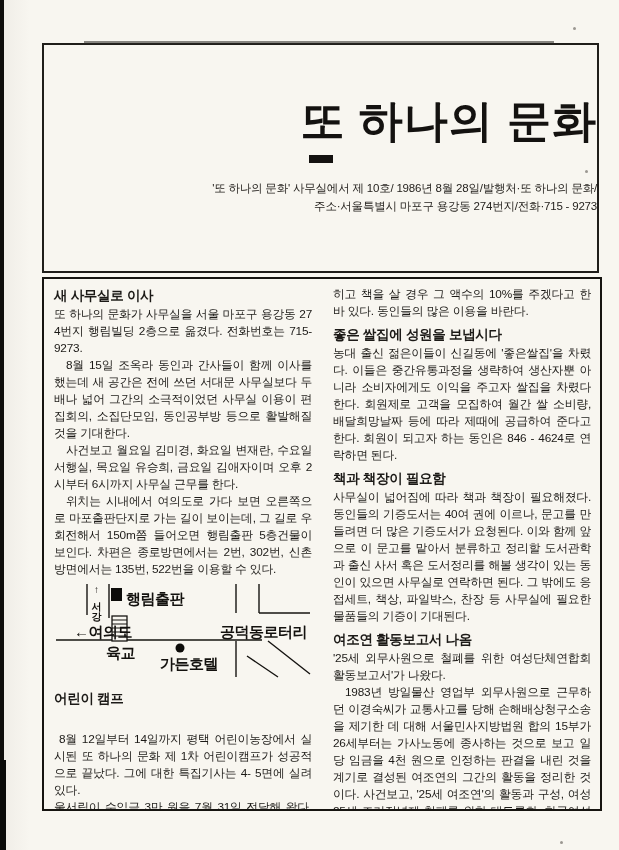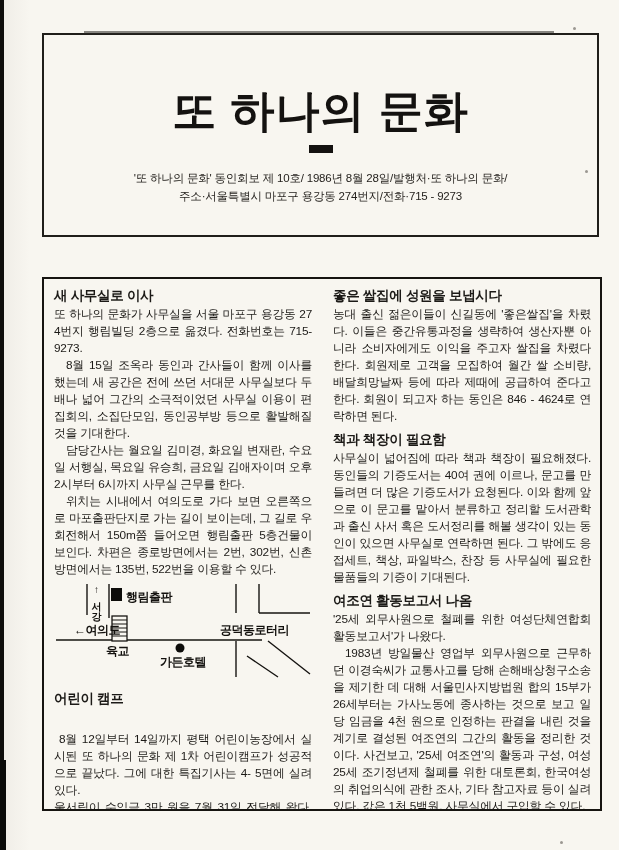--- a/index.html
+++ b/index.html
@@ -8,22 +8,22 @@
     position:relative; width:619px; height:850px; overflow:hidden;
     background:linear-gradient(90deg,#efece6 0px,#f8f6f0 30px,#f8f6f0 100%);
     font-family:"Liberation Sans", sans-serif; color:#1c1a17;
   }
   .scan-edge { position:absolute; left:0; top:0; width:4px; height:850px; background:#0e0d0b; }
   .scan-edge::after { content:""; position:absolute; left:0; top:760px; width:6px; height:90px; background:#0b0a09; }
   .speck { position:absolute; border-radius:50%; background:#5e5а54; background:#6a665f; opacity:.65; }
 
   
   .masthead {
-    position:absolute; left:42px; top:33px; width:557px; height:204px;
-    border:2px solid #201e1a; box-sizing:border-box; text-align:center;
+    position:absolute; left:42px; top:43px; width:557px; height:230px;
+    border:2px solid #201e1a; box-sizing:border-box; text-align:right;
   }
   .masthead::before { content:""; position:absolute; left:40px; top:-4px; width:470px; height:3px; background:#2a2824; opacity:.55; }
   .title { margin:52px 0 0; font-size:44px; font-weight:900; letter-spacing:1px; line-height:1.1; color:#141210; }
   .dash { width:24px; height:8px; background:#141210; margin:10px auto 16px; }
   .pubinfo { margin:0; font-size:11.5px; line-height:18px; letter-spacing:-0.2px; color:#25221e; }
 
   
   .content {
     position:absolute; left:42px; top:277px; width:560px; height:534px;
     border:2.5px solid #161410; box-sizing:border-box;
@@ -32,46 +32,46 @@
   .col { flex:1 1 0; min-width:0; font-size:11.8px; line-height:17px; text-align:justify; word-break:break-all; letter-spacing:-0.2px; }
   .sec { font-size:13.5px; font-weight:bold; margin:6px 0 2px; letter-spacing:-0.3px; text-align:left; }
   .col .sec:first-child { margin-top:1px; }
   .col p { margin:0; }
   .col p.ind { text-indent:12px; }
   .col p.ind-sm { text-indent:5px;margin-top:24px; }
 
   
   .map { position:relative; width:100%; height:102px; margin:4px 0 2px; }
   .map svg { position:absolute; left:0; top:0; width:100%; height:100%; }
-  .lbl { position:absolute; font-size:12px; font-weight:bold; letter-spacing:-0.5px; line-height:1; white-space:nowrap; color:#13110e; }
+  .lbl { position:absolute; font-size:15px; font-weight:bold; letter-spacing:-0.5px; line-height:1; white-space:nowrap; color:#13110e; }
   .vtext { writing-mode:vertical-rl; text-orientation:upright; letter-spacing:0px; font-size:10px; }
 </style>
 </head>
 <body>
 
 <div class="page">
   <div class="scan-edge"></div>
   <div class="speck" style="left:573px; top:27px; width:3px; height:3px;"></div>
   <div class="speck" style="left:585px; top:170px; width:3px; height:3px;"></div>
   <div class="speck" style="left:560px; top:841px; width:3px; height:3px;"></div>
 
   <div class="masthead">
     <h1 class="title">또 하나의 문화</h1>
     <div class="dash"></div>
-    <p class="pubinfo">'또 하나의 문화' 동인회보 제 10호/ 1986년 8월 28일/발행처·또 하나의 문화/</p>
+    <p class="pubinfo">'또 하나의 문화' 사무실에서 제 10호/ 1986년 8월 28일/발행처·또 하나의 문화/</p>
     <p class="pubinfo">주소·서울특별시 마포구 용강동 274번지/전화·715 - 9273</p>
   </div>
 
   <div class="content">
 
     <div class="col">
       <h2 class="sec">새 사무실로 이사</h2>
       <p>또 하나의 문화가 사무실을 서울 마포구 용강동 274번지 행림빌딩 2층으로 옮겼다. 전화번호는 715- 9273.</p>
       <p class="ind">8월 15일 조옥라 동인과 간사들이 함께 이사를 했는데 새 공간은 전에 쓰던 서대문 사무실보다 두 배나 넓어 그간의 소극적이었던 사무실 이용이 편집회의, 소집단모임, 동인공부방 등으로 활발해질 것을 기대한다.</p>
-      <p class="ind">담당간사는 월요일 김미경, 화요일 변재란, 수요일 서행실, 목요일 유승희, 금요일 김애자이며 오후 2시부터 6시까지 사무실 근무를 한다.</p>
+      <p class="ind">사건보고 월요일 김미경, 화요일 변재란, 수요일 서행실, 목요일 유승희, 금요일 김애자이며 오후 2시부터 6시까지 사무실 근무를 한다.</p>
       <p class="ind">위치는 시내에서 여의도로 가다 보면 오른쪽으로 마포출판단지로 가는 길이 보이는데, 그 길로 우회전해서 150m쯤 들어오면 행림출판 5층건물이 보인다. 차편은 종로방면에서는 2번, 302번, 신촌방면에서는 135번, 522번을 이용할 수 있다.</p>
 
       <div class="map">
         <svg viewBox="0 0 258 102" preserveAspectRatio="none">
           <g stroke="#161411" stroke-width="1.4" fill="none">
             <path d="M33,2 V33"></path>
             <path d="M55,2 V36"></path>
             <path d="M2,58 H208"></path>
             <path d="M182,2 V31 M205,2 V31 M205,31 H256"></path>
             <path d="M182,59 V95"></path>
@@ -92,20 +92,21 @@
         <span class="lbl" style="left:106px; top:74px;">가든호텔</span>
       </div>
 
       <h2 class="sec">어린이 캠프</h2>
       <p class="ind-sm">8월 12일부터 14일까지 평택 어린이농장에서 실시된 또 하나의 문화 제 1차 어린이캠프가 성공적으로 끝났다. 그에 대한 특집기사는 4- 5면에 실려 있다.</p>
 
       <p>울서림이 수익금 3만 원을 7월 31일 전달해 왔다. 울서림은 3월부터 7월까지 또 하나의 문화 동인들이 사간 책값의 총액이 약 29만 원이었다고 밝히고 이중 10%를 기금으로 내놓았다. 울서림은 또 하나의 문화 동인임을 밝</p>
     </div>
 
     <div class="col">
+      <p>히고 책을 살 경우 그 액수의 10%를 주겠다고 한 바 있다. 동인들의 많은 이용을 바란다.</p>
 
       <h2 class="sec">좋은 쌀집에 성원을 보냅시다</h2>
       <p>농대 출신 젊은이들이 신길동에 '좋은쌀집'을 차렸다. 이들은 중간유통과정을 생략하여 생산자뿐 아니라 소비자에게도 이익을 주고자 쌀집을 차렸다 한다. 회원제로 고객을 모집하여 월간 쌀 소비량, 배달희망날짜 등에 따라 제때에 공급하여 준다고 한다. 회원이 되고자 하는 동인은 846 - 4624로 연락하면 된다.</p>
 
       <h2 class="sec">책과 책장이 필요함</h2>
       <p>사무실이 넓어짐에 따라 책과 책장이 필요해졌다. 동인들의 기증도서는 40여 권에 이르나, 문고를 만들려면 더 많은 기증도서가 요청된다. 이와 함께 앞으로 이 문고를 맡아서 분류하고 정리할 도서관학과 출신 사서 혹은 도서정리를 해볼 생각이 있는 동인이 있으면 사무실로 연락하면 된다. 그 밖에도 응접세트, 책상, 파일박스, 찬장 등 사무실에 필요한 물품들의 기증이 기대된다.</p>
 
       <h2 class="sec">여조연 활동보고서 나옴</h2>
       <p>'25세 외무사원으로 철폐를 위한 여성단체연합회 활동보고서'가 나왔다.</p>
       <p class="ind">1983년 방일물산 영업부 외무사원으로 근무하던 이경숙씨가 교통사고를 당해 손해배상청구소송을 제기한 데 대해 서울민사지방법원 합의 15부가 26세부터는 가사노동에 종사하는 것으로 보고 일당 임금을 4천 원으로 인정하는 판결을 내린 것을 계기로 결성된 여조연의 그간의 활동을 정리한 것이다. 사건보고, '25세 여조연'의 활동과 구성, 여성 25세 조기정년제 철폐를 위한 대토론회, 한국여성의 취업의식에 관한 조사, 기타 참고자료 등이 실려 있다. 값은 1천 5백원, 사무실에서 구입할 수 있다.</p>

